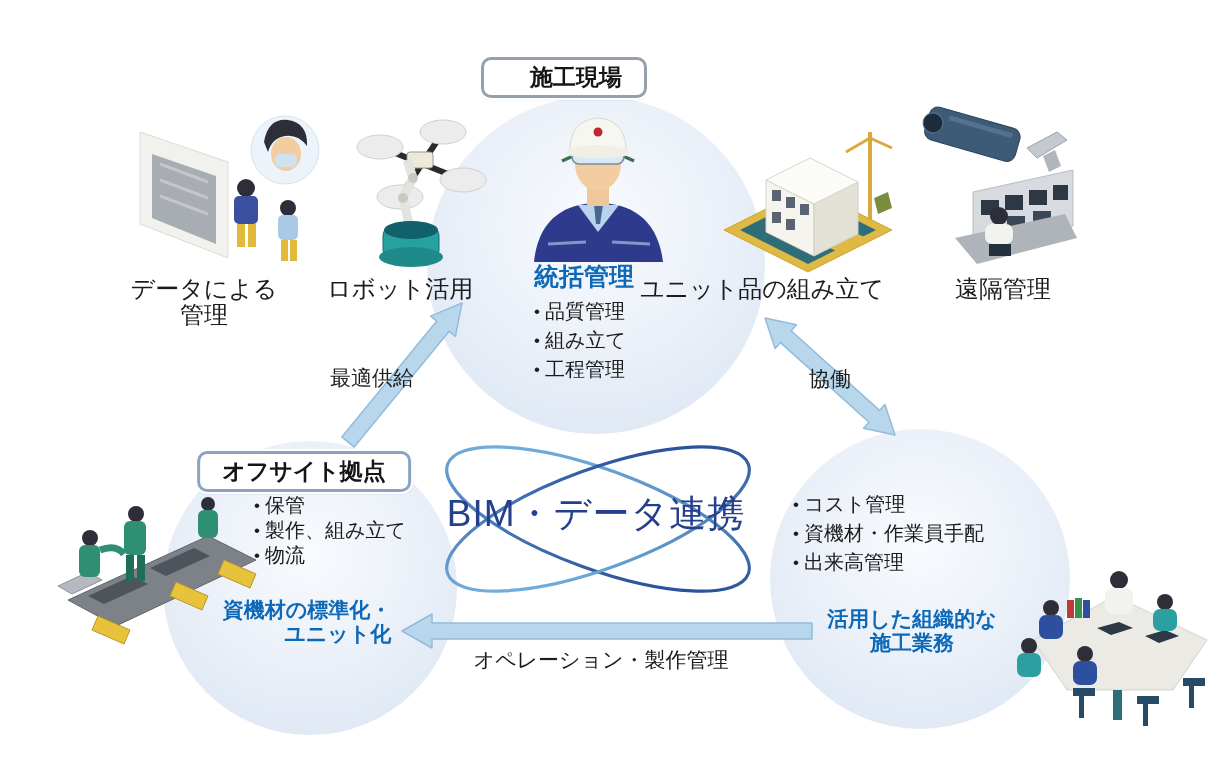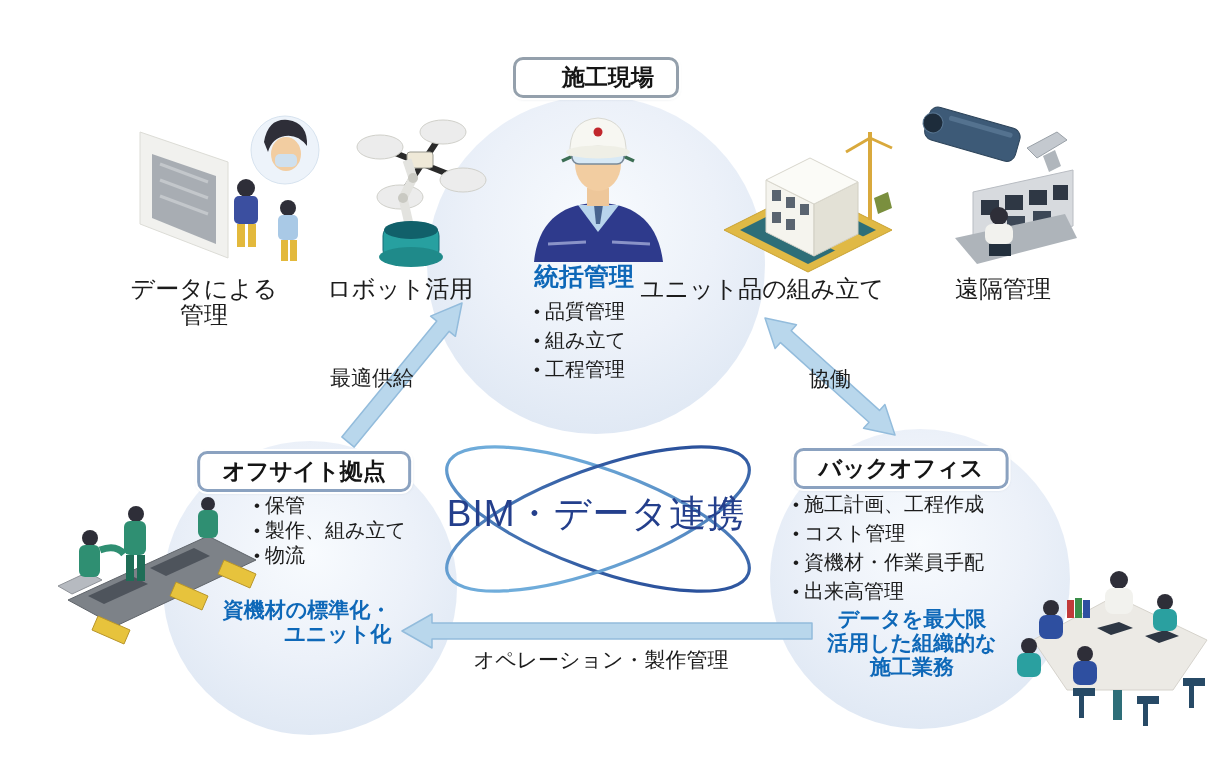--- a/index.html
+++ b/index.html
@@ -207,21 +207,21 @@
       <polygon points="354.2,447.1 449.2,331.3 455.4,336.3 462,303 430.6,316.1 436.8,321.1 341.8,436.9" fill="#b9d7ec" stroke="#93bcdc" stroke-width="1.5" stroke-linejoin="round"></polygon>
     </g>
     <g>
       <polygon points="765,318 775.1,348.6 780.5,342.6 869,422.2 863.5,428.2 895,435 884.9,404.4 879.5,410.4 791.2,330.7 796.5,324.8" fill="#b9d7ec" stroke="#93bcdc" stroke-width="1.5" stroke-linejoin="round"></polygon>
     </g>
     <g>
       <polygon points="812,623 432,623 432,614 402,631 432,648 432,639 812,639" fill="#b9d7ec" stroke="#93bcdc" stroke-width="1.5" stroke-linejoin="round"></polygon>
     </g>
   </svg>
 
-  <div class="title-box" style="left:596px;top:57px;padding-left:46px;">施工現場</div>
+  <div class="title-box" style="left:564px;top:57px;padding-left:46px;">施工現場</div>
 
   <div class="list-block" style="left:534px;top:260px;">
     <div class="list-heading">統括管理</div>
     <div class="bullet">品質管理</div>
     <div class="bullet">組み立て</div>
     <div class="bullet">工程管理</div>
   </div>
 
   <div class="caption" style="left:204px;top:276px;">
     <div>データによる</div>
@@ -241,26 +241,23 @@
   <div class="list-block" style="left:254px;top:493px;">
     <div class="bullet tight">保管</div>
     <div class="bullet tight">製作、組み立て</div>
     <div class="bullet tight">物流</div>
   </div>
   <div class="highlight" style="left:307px;top:598px;text-align:right;">
     <div>資機材の標準化・</div>
     <div>ユニット化</div>
   </div>
 
-  <div class="title-box blue" style="left:901px;top:448px;">バックオフィス</div>
   <div class="list-block" style="left:793px;top:490px;">
-    <div class="bullet">施工計画、工程作成</div>
     <div class="bullet">コスト管理</div>
     <div class="bullet">資機材・作業員手配</div>
     <div class="bullet">出来高管理</div>
   </div>
   <div class="highlight" style="left:912px;top:607px;">
-    <div>データを最大限</div>
     <div>活用した組織的な</div>
     <div>施工業務</div>
   </div>
 
 </div>
 
 </body></html>

